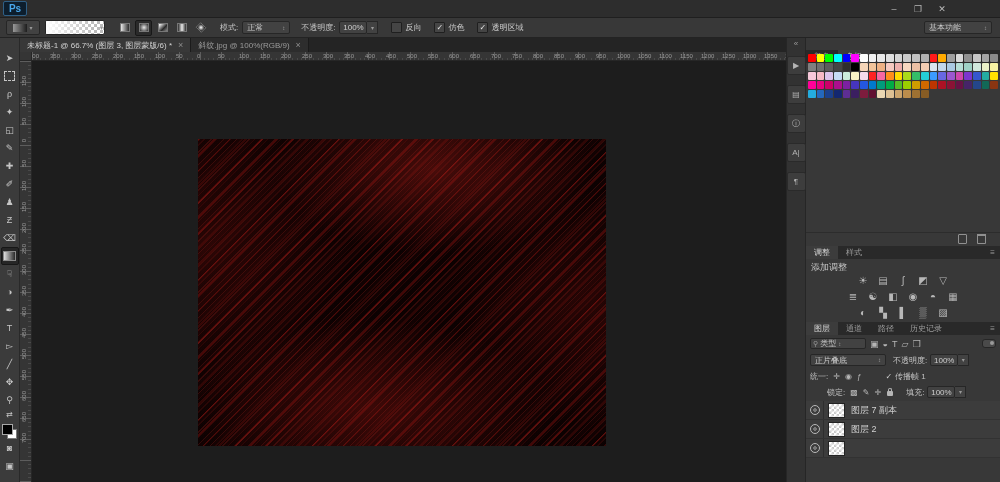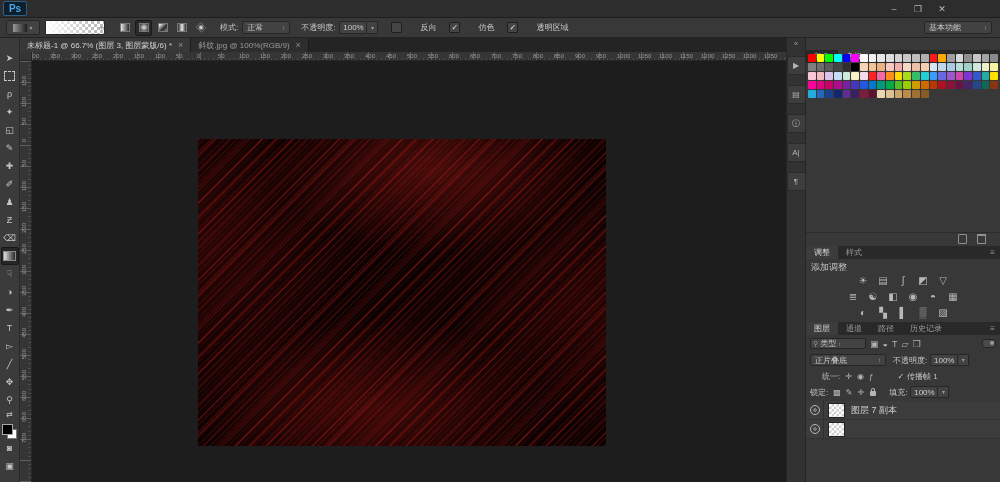--- a/index.html
+++ b/index.html
@@ -39,21 +39,21 @@
   .g3{background:linear-gradient(90deg,#2a2a2a,#e8e8e8,#2a2a2a);}
   .g4{background:radial-gradient(circle at 50% 50%,#e8e8e8 10%,#2a2a2a 80%);transform:rotate(45deg) scale(.8);}
   .ob-label{margin-left:11px;color:#c4c4c4;white-space:nowrap;}
   .select{height:13px;background:#424242;border:1px solid #262626;border-radius:2px;display:flex;
           align-items:center;padding:0 4px;gap:3px;color:#ccc;box-sizing:border-box;white-space:nowrap;}
   #mode-select{margin-left:4px;width:48px;justify-content:space-between;}
   .val-box{margin-left:4px;width:28px;justify-content:center;}
   .dd{width:11px;height:13px;background:#424242;border:1px solid #262626;border-left:none;text-align:center;
       line-height:12px;font-size:6px;color:#999;box-sizing:border-box;}
   #opt-checks{display:flex;}
-  .cb-wrap{display:flex;align-items:center;margin-left:13px;gap:18px;}
+  .cb-wrap{display:flex;align-items:center;margin-left:13px;gap:3px;}
   .cb{width:9px;height:9px;border:1px solid #1f1f1f;background:#454545;display:inline-flex;align-items:center;
       justify-content:center;font-size:8px;color:#e6e6e6;border-radius:1px;}
   #ws-select{margin-left:auto;margin-right:8px;width:68px;justify-content:space-between;}
 
   
   #toolbar{position:absolute;left:0;top:38px;width:20px;height:444px;background:#3b3b3b;border-right:1px solid #292929;
            display:flex;flex-direction:column;align-items:center;padding-top:11px;box-sizing:border-box;}
   .tool{width:18px;height:18px;display:flex;align-items:center;justify-content:center;box-sizing:border-box;flex:none;}
   .tool-g{font-size:9px;color:#c6c6c6;line-height:1;}
   .tool.active{background:#262626;border:1px solid #171717;border-radius:2px;}
@@ -575,34 +575,34 @@
         <span class="da">↕</span>
       </span>
       <span class="ob-label" style="margin-left:7px;">不透明度:</span>
       <span class="select val-box" style="margin-left:3px;height:12px;">
         <span>100%</span>
       </span>
       <span class="dd" style="height:12px;line-height:11px;">▾</span>
     </div>
 
     <div id="lunify" class="lrowbar">
-      <span style="margin-left:16px;">统一:</span>
+      <span style="margin-left:4px;">统一:</span>
       <span id="uicons" style="display:flex;">
           <span class="uico">✛</span>
           <span class="uico">◉</span>
           <span class="uico">ƒ</span>
         </span>
       <span id="prop-check">
         <span>✓</span>
       </span>
       <span style="margin-left:3px;">传播帧 1</span>
     </div>
 
     <div id="llock" class="lrowbar">
-      <span style="margin-left:4px;">锁定:</span>
+      <span style="margin-left:21px;">锁定:</span>
       <span id="licons" style="display:flex;align-items:center;">
           <span class="lico">▩</span>
           <span class="lico">✎</span>
           <span class="lico">✛</span>
           <i class="mini-lock"></i>
         </span>
       <span class="ob-label" style="margin-left:13px;">填充:</span>
       <span class="select val-box" style="margin-left:3px;height:12px;">
         <span>100%</span>
       </span>
@@ -615,18 +615,25 @@
             <i class="eye"></i>
           </span>
           <i class="lthumb chk chk2"></i>
           <span class="lname">图层 7 副本</span>
         </div>
         <div class="lrow">
           <span class="eyecell">
             <i class="eye"></i>
           </span>
           <i class="lthumb chk chk2"></i>
+          <span class="lname">图层 2</span>
+        </div>
+        <div class="lrow">
+          <span class="eyecell">
+            <i class="eye"></i>
+          </span>
+          <i class="lthumb chk chk2"></i>
           <span class="lname"></span>
         </div>
       </div>
   </div>
 
 </div>
 
 </body></html>

